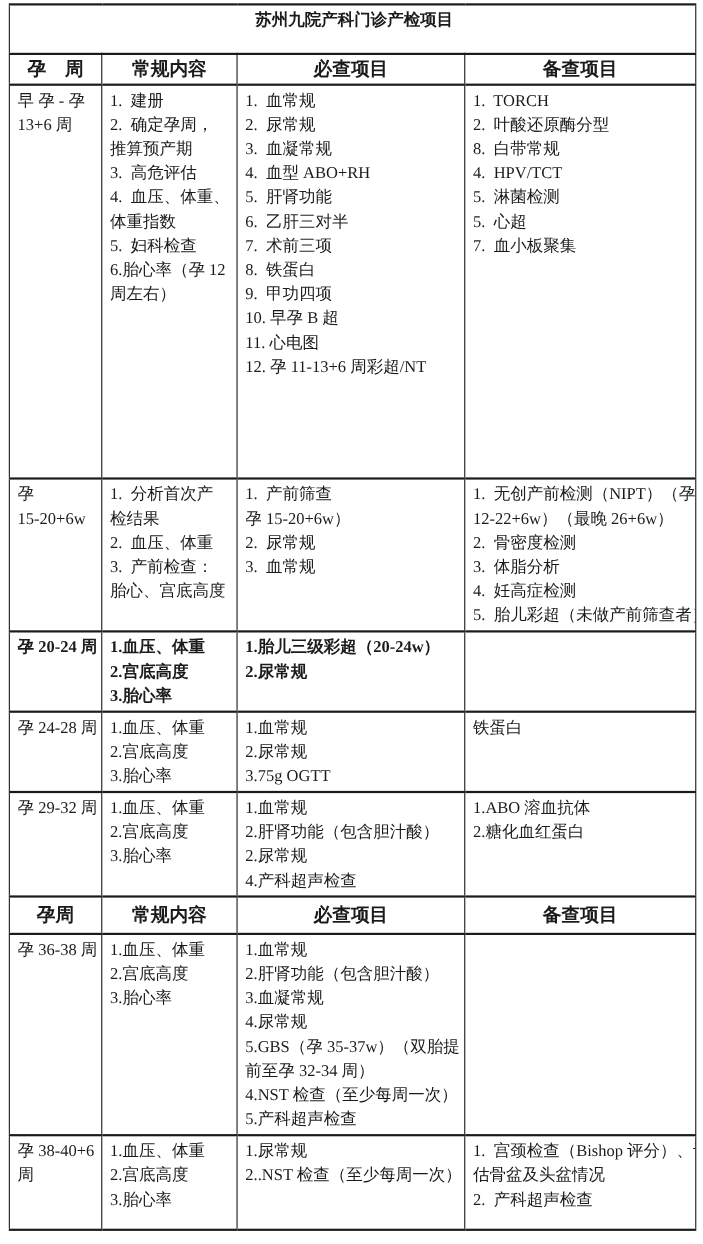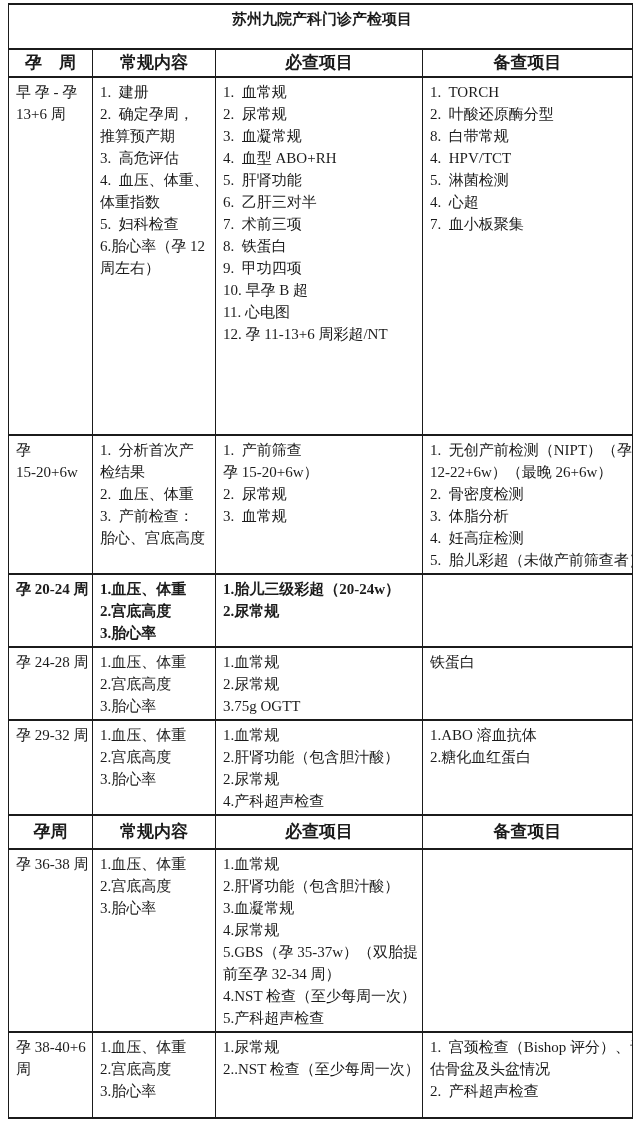--- a/index.html
+++ b/index.html
@@ -120,21 +120,21 @@
             <div class="line">10. 早孕 B 超</div>
             <div class="line">11. 心电图</div>
             <div class="line">12. 孕 11-13+6 周彩超/NT</div>
           </td>
       <td>
             <div class="line">1.  TORCH</div>
             <div class="line">2.  叶酸还原酶分型</div>
             <div class="line">8.  白带常规</div>
             <div class="line">4.  HPV/TCT</div>
             <div class="line">5.  淋菌检测</div>
-            <div class="line">4.  心超</div>
+            <div class="line">5.  心超</div>
             <div class="line">7.  血小板聚集</div>
           </td>
     </tr>
 
     <tr class="tr-r2">
       <td>
             <div class="line">孕</div>
             <div class="line">15-20+6w</div>
           </td>
       <td>

